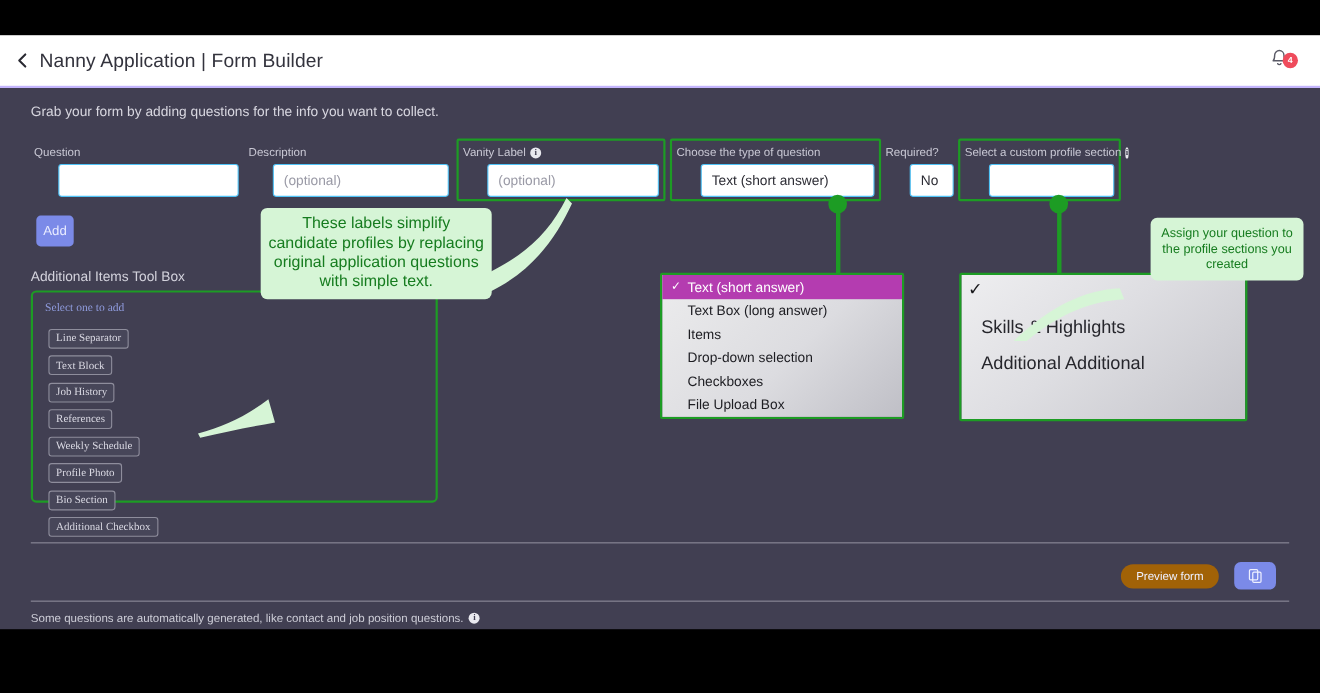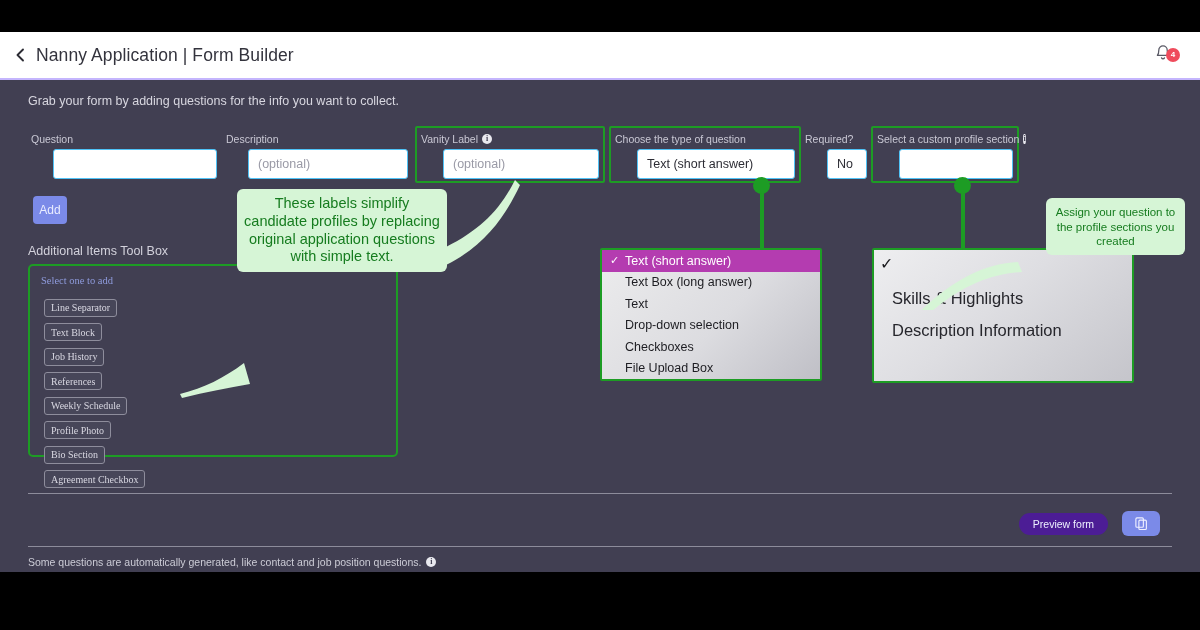--- a/index.html
+++ b/index.html
@@ -112,21 +112,21 @@
   .chip-row { display: block; }
 
   
   .divider {
     position: absolute; left: 28px; width: 1144px; height: 1px;
     background: #8d8c9b;
   }
   .preview-btn {
     position: absolute; left: 1019px; top: 433px;
     width: 89px; height: 22px; border-radius: 11px;
-    background: #4c1d95; color: #eef0ff; font-size: 10.5px;
+    background: #a16207; color: #eef0ff; font-size: 10.5px;
     display: flex; align-items: center; justify-content: center;
     cursor: pointer;
   }
   .copy-btn {
     position: absolute; left: 1122px; top: 431px;
     width: 38px; height: 25px; border-radius: 6px;
     background: #7b8ae8;
     display: flex; align-items: center; justify-content: center;
     cursor: pointer;
   }
@@ -270,21 +270,21 @@
     <div class="toolbox">
       <div class="toolbox-sub">Select one to add</div>
       <div class="chiplist">
         <div class="chip-row"><span class="chip">Line Separator</span></div>
         <div class="chip-row"><span class="chip">Text Block</span></div>
         <div class="chip-row"><span class="chip">Job History</span></div>
         <div class="chip-row"><span class="chip">References</span></div>
         <div class="chip-row"><span class="chip">Weekly Schedule</span></div>
         <div class="chip-row"><span class="chip">Profile Photo</span></div>
         <div class="chip-row"><span class="chip">Bio Section</span></div>
-        <div class="chip-row"><span class="chip">Agreement Checkbox</span></div>
+        <div class="chip-row"><span class="chip">Additional Checkbox</span></div>
       </div>
     </div>
 
     <div class="divider" style="top:413px;"></div>
     <div class="divider" style="top:466px;"></div>
 
     <div class="preview-btn">Preview form</div>
     <div class="copy-btn">
       <svg width="15" height="15" viewBox="0 0 20 20" aria-hidden="true">
         <rect x="2.5" y="2.5" width="10" height="12.5" rx="1.4" fill="none" stroke="#eef0ff" stroke-width="1.5"></rect>
@@ -307,41 +307,41 @@
       <div class="menu-item sel">
         <span class="tick">✓</span>
         <span>Text (short answer)</span>
       </div>
       <div class="menu-item">
         <span class="tick"></span>
         <span>Text Box (long answer)</span>
       </div>
       <div class="menu-item">
         <span class="tick"></span>
-        <span>Text</span>
+        <span>Items</span>
       </div>
       <div class="menu-item">
         <span class="tick"></span>
         <span>Drop-down selection</span>
       </div>
       <div class="menu-item">
         <span class="tick"></span>
         <span>Checkboxes</span>
       </div>
       <div class="menu-item">
         <span class="tick"></span>
         <span>File Upload Box</span>
       </div>
     </div>
 
     <div class="menu2" style="left:872px; top:168px; width:262px; height:135px;">
       <div class="menu2-check">✓</div>
       <div style="height:30px;"></div>
       <div class="menu2-item">Skills &amp; Highlights</div>
-      <div class="menu2-item">Description Information</div>
+      <div class="menu2-item">Additional Additional</div>
     </div>
 
     <svg style="position:absolute; left:440px; top:95px; width:80px; height:100px;" aria-hidden="true">
       <path d="M75,5 C60,35 40,55 6,72 L6,90 C46,70 66,40 80,10 Z" fill="#d6f5d6"></path>
     </svg>
     <div class="callout big" style="left:237px; top:109px; width:210px; height:83px;">These labels simplify candidate profiles by replacing original application questions with simple text.</div>
 
     <svg style="position:absolute; left:172px; top:280px; width:80px; height:45px;" aria-hidden="true">
       <path d="M8,34 C32,28 52,18 72,3 L78,24 C56,28 34,32 10,38 Z" fill="#d6f5d6"></path>
     </svg>

